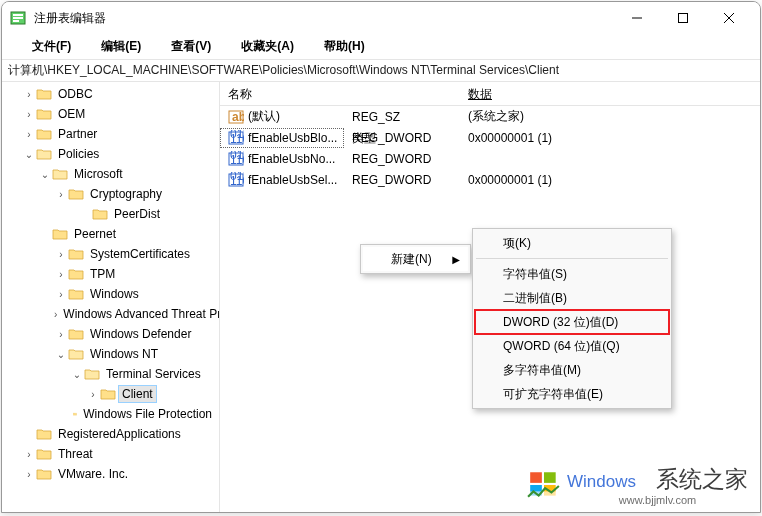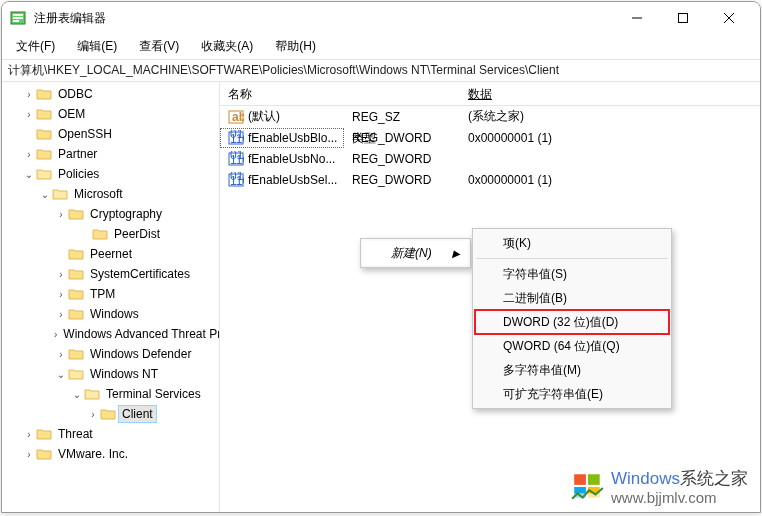--- a/index.html
+++ b/index.html
@@ -3,21 +3,21 @@
   <meta charset="utf-8">
   <style>
     * { margin: 0; padding: 0; box-sizing: border-box; font-family: "Microsoft YaHei", "Segoe UI", sans-serif; font-size: 12px; }
     body { width: 762px; height: 516px; background: #fff; position: relative; overflow: hidden; }
     .window { width: 760px; height: 512px; border: 1px solid #999; border-radius: 8px 8px 0 0; background: #fff; margin: 1px; overflow: hidden; display: flex; flex-direction: column; box-shadow: 0 2px 8px rgba(0,0,0,0.15); }
     .titlebar { height: 32px; display: flex; align-items: center; padding: 0 8px; background: #fff; }
     .titlebar .app-icon { width: 16px; height: 16px; margin-right: 8px; }
     .titlebar .title { flex: 1; font-size: 12px; }
     .win-controls { display: flex; gap: 0; }
     .win-btn { width: 46px; height: 30px; display: flex; align-items: center; justify-content: center; cursor: pointer; }
-    .menubar { height: 26px; display: flex; align-items: center; padding: 0 6px; border-bottom: 1px solid #e5e5e5; gap: 6px; }
+    .menubar { height: 26px; display: flex; align-items: center; padding: 0 22px; border-bottom: 1px solid #e5e5e5; gap: 14px; font-weight: bold; }
     .menu-item { padding: 3px 8px; cursor: pointer; }
     .addressbar { height: 22px; display: flex; align-items: center; padding: 2px 6px; border-bottom: 1px solid #e5e5e5; font-size: 12px; color: #222; text-align: right; }
     .content { flex: 1; display: flex; overflow: hidden; }
     .tree-pane { width: 218px; border-right: 1px solid #e5e5e5; overflow-y: auto; overflow-x: hidden; padding: 2px 0; }
     .tree-item { display: flex; align-items: center; height: 20px; white-space: nowrap; cursor: pointer; padding-right: 4px; }
     .tree-item.selected .label { background: #e5e5e5; outline: 1px solid #99d1ff; }
     .tree-toggle { width: 14px; text-align: center; color: #555; font-size: 10px; cursor: pointer; user-select: none; }
     .tree-toggle.empty { visibility: hidden; }
     .folder-icon { width: 16px; height: 14px; margin-right: 3px; }
     .tree-item .label { padding: 1px 3px; }
@@ -38,22 +38,22 @@
     
     .context-menu { position: absolute; background: #f9f9f9; border: 1px solid #c8c8c8; box-shadow: 2px 3px 6px rgba(0,0,0,0.25); padding: 2px; }
     .ctx-item { height: 24px; display: flex; align-items: center; padding: 0 20px 0 28px; cursor: pointer; white-space: nowrap; position: relative; }
     .ctx-item .arrow { position: absolute; right: 8px; font-size: 10px; }
     .ctx-item.highlighted { background: #fff; }
     .ctx-separator { height: 1px; background: #d8d8d8; margin: 3px 1px; }
     .red-box { outline: 2px solid #ef1e24; outline-offset: -1px; }
 
     .watermark { position: absolute; right: 14px; bottom: 10px; display: flex; align-items: center; gap: 6px; opacity: 0.95; pointer-events: none; z-index: 999; }
     .watermark .txt1 { font-size: 17px; color: #3a6fd8; font-weight: 500; }
-    .watermark .txt2 { font-size: 17px; color: #333; }
-    .watermark .url { font-size: 15px; color: #666; text-align: left; display: block; margin-top: -1px; }
+    .watermark .txt2 { font-size: 23px; color: #333; margin-left: 20px; }
+    .watermark .url { font-size: 11px; color: #666; text-align: center; display: block; margin-top: -1px; }
     
     
     .tree-pane::-webkit-scrollbar { width: 16px; }
     .tree-pane::-webkit-scrollbar-track { background: #f0f0f0; }
     .tree-pane::-webkit-scrollbar-thumb { background: #c2c2c2; }
     .tree-pane::-webkit-scrollbar-button { background:#f0f0f0; height:16px; }
   </style>
 </head>
 <body>
 
@@ -109,27 +109,20 @@
           <span class="label">ODBC</span>
         </div>
         <div class="tree-item" style="padding-left: 20px;">
           <span class="tree-toggle ">›</span>
           <svg class="folder-icon" viewBox="0 0 16 14">
             <path d="M1 3 L1 12 L15 12 L15 4 L7 4 L6 3 Z" fill="#ffe08a" stroke="#d9a93e" stroke-width="0.8"></path>
           </svg>
           <span class="label">OEM</span>
         </div>
         <div class="tree-item" style="padding-left: 20px;">
-          <span class="tree-toggle empty"></span>
-          <svg class="folder-icon" viewBox="0 0 16 14">
-            <path d="M1 3 L1 12 L15 12 L15 4 L7 4 L6 3 Z" fill="#ffe08a" stroke="#d9a93e" stroke-width="0.8"></path>
-          </svg>
-          <span class="label">OpenSSH</span>
-        </div>
-        <div class="tree-item" style="padding-left: 20px;">
           <span class="tree-toggle ">›</span>
           <svg class="folder-icon" viewBox="0 0 16 14">
             <path d="M1 3 L1 12 L15 12 L15 4 L7 4 L6 3 Z" fill="#ffe08a" stroke="#d9a93e" stroke-width="0.8"></path>
           </svg>
           <span class="label">Partner</span>
         </div>
         <div class="tree-item" style="padding-left: 20px;">
           <span class="tree-toggle ">⌄</span>
           <svg class="folder-icon" viewBox="0 0 16 14">
             <path d="M1 3 L1 12 L15 12 L15 4 L7 4 L6 3 Z" fill="#ffe9a6" stroke="#d9a93e" stroke-width="0.8"></path>
@@ -150,21 +143,21 @@
           </svg>
           <span class="label">Cryptography</span>
         </div>
         <div class="tree-item" style="padding-left: 76px;">
           <span class="tree-toggle empty"></span>
           <svg class="folder-icon" viewBox="0 0 16 14">
             <path d="M1 3 L1 12 L15 12 L15 4 L7 4 L6 3 Z" fill="#ffe08a" stroke="#d9a93e" stroke-width="0.8"></path>
           </svg>
           <span class="label">PeerDist</span>
         </div>
-        <div class="tree-item" style="padding-left: 52px;">
+        <div class="tree-item" style="padding-left: 36px;">
           <span class="tree-toggle empty"></span>
           <svg class="folder-icon" viewBox="0 0 16 14">
             <path d="M1 3 L1 12 L15 12 L15 4 L7 4 L6 3 Z" fill="#ffe08a" stroke="#d9a93e" stroke-width="0.8"></path>
           </svg>
           <span class="label">Peernet</span>
         </div>
         <div class="tree-item" style="padding-left: 52px;">
           <span class="tree-toggle ">›</span>
           <svg class="folder-icon" viewBox="0 0 16 14">
             <path d="M1 3 L1 12 L15 12 L15 4 L7 4 L6 3 Z" fill="#ffe08a" stroke="#d9a93e" stroke-width="0.8"></path>
@@ -212,20 +205,34 @@
             <path d="M1 3 L1 12 L15 12 L15 4 L7 4 L6 3 Z" fill="#ffe9a6" stroke="#d9a93e" stroke-width="0.8"></path>
           </svg>
           <span class="label">Terminal Services</span>
         </div>
         <div class="tree-item selected" style="padding-left: 84px;">
           <span class="tree-toggle ">›</span>
           <svg class="folder-icon" viewBox="0 0 16 14">
             <path d="M1 3 L1 12 L15 12 L15 4 L7 4 L6 3 Z" fill="#ffe08a" stroke="#d9a93e" stroke-width="0.8"></path>
           </svg>
           <span class="label">Client</span>
+        </div>
+        <div class="tree-item" style="padding-left: 68px;">
+          <span class="tree-toggle empty"></span>
+          <svg class="folder-icon" viewBox="0 0 16 14">
+            <path d="M1 3 L1 12 L15 12 L15 4 L7 4 L6 3 Z" fill="#ffe08a" stroke="#d9a93e" stroke-width="0.8"></path>
+          </svg>
+          <span class="label">Windows File Protection</span>
+        </div>
+        <div class="tree-item" style="padding-left: 20px;">
+          <span class="tree-toggle empty"></span>
+          <svg class="folder-icon" viewBox="0 0 16 14">
+            <path d="M1 3 L1 12 L15 12 L15 4 L7 4 L6 3 Z" fill="#ffe08a" stroke="#d9a93e" stroke-width="0.8"></path>
+          </svg>
+          <span class="label">RegisteredApplications</span>
         </div>
         <div class="tree-item" style="padding-left: 20px;">
           <span class="tree-toggle ">›</span>
           <svg class="folder-icon" viewBox="0 0 16 14">
             <path d="M1 3 L1 12 L15 12 L15 4 L7 4 L6 3 Z" fill="#ffe08a" stroke="#d9a93e" stroke-width="0.8"></path>
           </svg>
           <span class="label">Threat</span>
         </div>
         <div class="tree-item" style="padding-left: 20px;">
           <span class="tree-toggle ">›</span>
@@ -283,21 +290,21 @@
                 <text x="2" y="8" font-size="5" fill="#36c">011</text>
                 <text x="2" y="13" font-size="5" fill="#36c">110</text>
               </svg>
               <span>fEnableUsbSel...</span>
             </div>
             <div class="cell type">REG_DWORD</div>
             <div class="cell data">0x00000001 (1)</div>
           </div>
         </div>
 
-      <div class="context-menu" style="left:140px; top:156px; width:111px;font-style:italic;">
+      <div class="context-menu" style="left:140px; top:162px; width:111px;">
         <div class="ctx-item highlighted">
           <span>新建(N)</span>
           <span class="arrow">▶</span>
         </div>
       </div>
 
       <div class="context-menu" style="left:252px; top:146px; width:200px;" id="submenu">
           <div class="ctx-item">
             <span>项(K)</span>
           </div>

